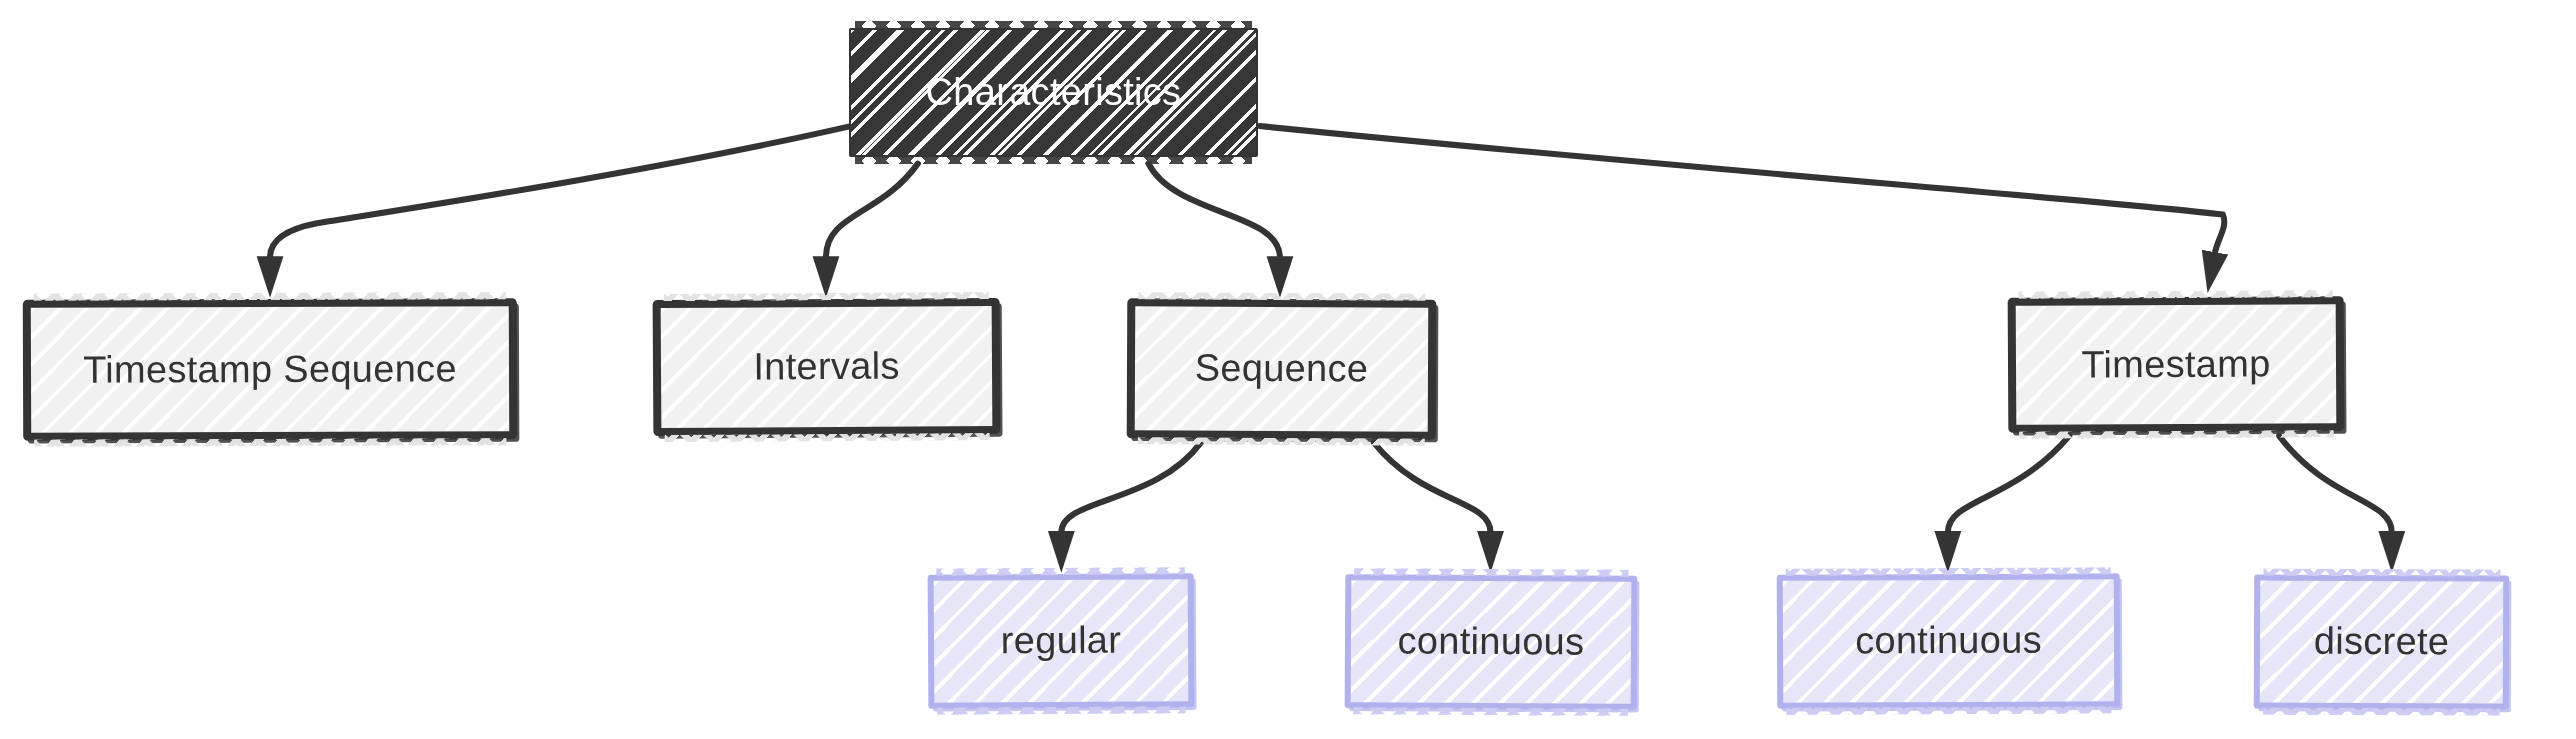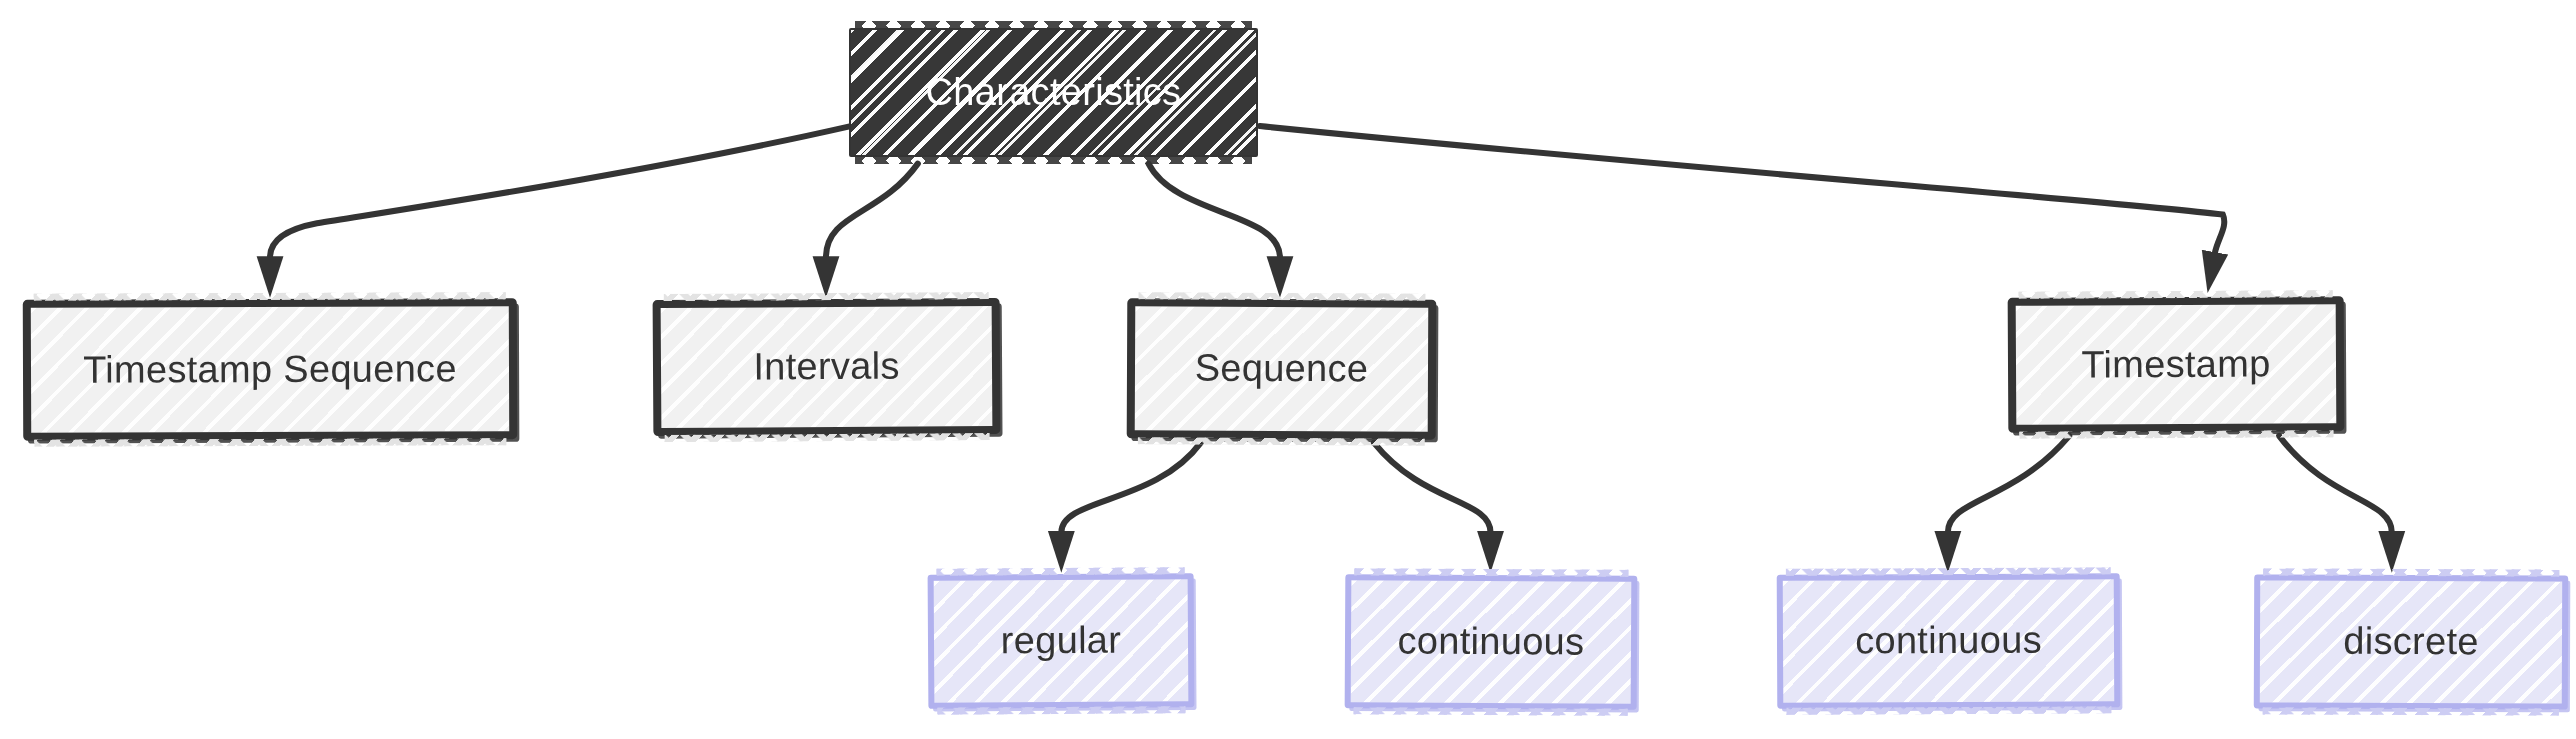--- a/index.html
+++ b/index.html
@@ -102,21 +102,21 @@
 
   
   #node-characteristics { left: 849px; top: 28px;  width: 409px; height: 129px; }
   #node-temporal        { left: 23px;   top: 299px; width: 494px; height: 141px; transform: rotate(-0.2deg); }
   #node-timestamp       { left: 653px;  top: 299px; width: 347px; height: 136px; transform: rotate(-0.35deg); }
   #node-intervals       { left: 1127px; top: 299px; width: 309px; height: 140px; transform: rotate(0.25deg); }
   #node-continuity      { left: 2008px; top: 297px; width: 336px; height: 135px; transform: rotate(-0.3deg); }
   #node-regular         { left: 928px; top: 574px; width: 266px; height: 134px; transform: rotate(-0.35deg); }
   #node-irregular       { left: 1345px; top: 575px; width: 292px; height: 134px; transform: rotate(0.3deg); }
   #node-continuous      { left: 1777px; top: 574px; width: 343px; height: 134px; transform: rotate(-0.25deg); }
-  #node-discrete        { left: 2254px; top: 575px; width: 314px; height: 134px; transform: rotate(0.2deg); }
+  #node-discrete        { left: 2254px; top: 575px; width: 255px; height: 134px; transform: rotate(0.2deg); }
 </style>
 </head>
 <body>
 
 <div class="canvas">
 
   <svg class="edges-layer" viewBox="0 0 3840 1102" xmlns="http://www.w3.org/2000/svg">
     <defs>
       <marker id="arrowhead" markerUnits="userSpaceOnUse" viewBox="0 0 66 48" markerWidth="66" markerHeight="48" refX="2" refY="24" orient="auto">
         <path d="M0 4 L62 24 L0 44 Z" fill="#343434"></path>

